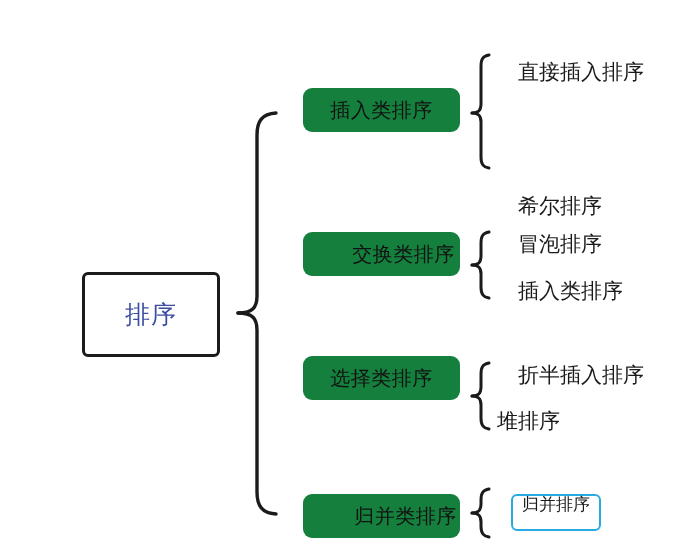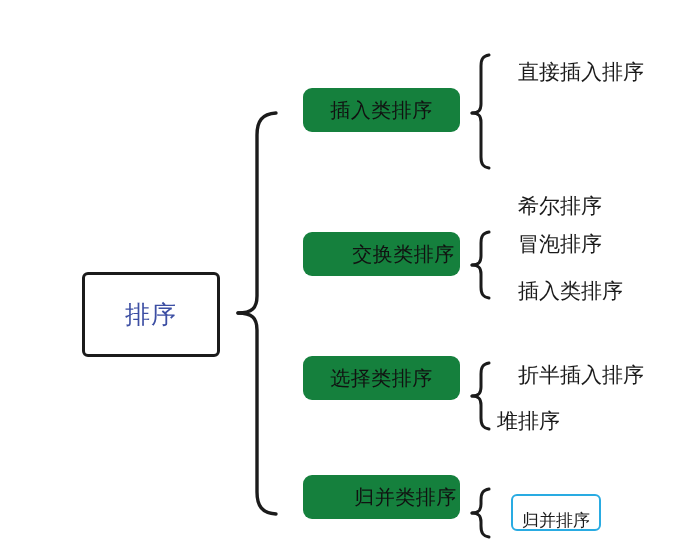--- a/index.html
+++ b/index.html
@@ -65,21 +65,21 @@
     line-height: 1;
     white-space: nowrap;
   }
   .leaf-selected {
     position: absolute;
     box-sizing: border-box;
     border: 2px solid #29ABE2;
     border-radius: 6px;
     background: #ffffff;
     display: flex;
-    align-items: flex-end;
+    align-items: flex-start;
     justify-content: center;
     padding: 0 9px;
   }
   .leaf-selected .leaf-sel-label {
     font-size: 17px;
     color: #1a1a1a;
     line-height: 1;
     white-space: nowrap;
   }
   
@@ -151,20 +151,20 @@
   </div>
   <div class="leaf" style="left:518px; top:234px;font-family:Liberation Serif, serif;">冒泡排序</div>
   <div class="leaf" style="left:518px; top:281px;">插入类排序</div>
 
   <div class="cat-node" style="top:356px;">
     <span class="cat-label">选择类排序</span>
   </div>
   <div class="leaf" style="left:518px; top:365px;">折半插入排序</div>
   <div class="leaf" style="left:497px; top:411px;">堆排序</div>
 
-  <div class="cat-node" style="top:475px;padding-left:48px;">
+  <div class="cat-node" style="top:494px;padding-left:48px;">
     <span class="cat-label">归并类排序</span>
   </div>
   <div class="leaf-selected" style="left:511px; top:494px; height:37px;">
     <span class="leaf-sel-label">归并排序</span>
   </div>
 
 </div>
 
 </body></html>

